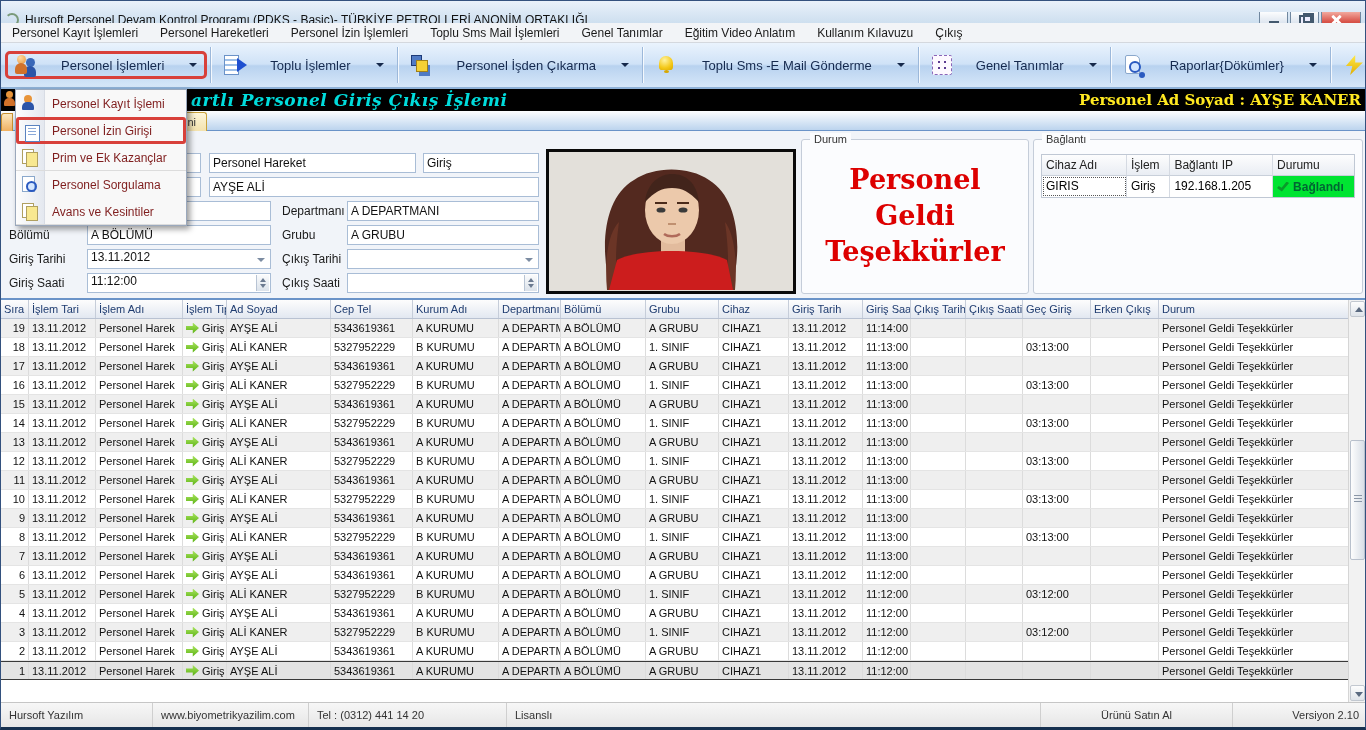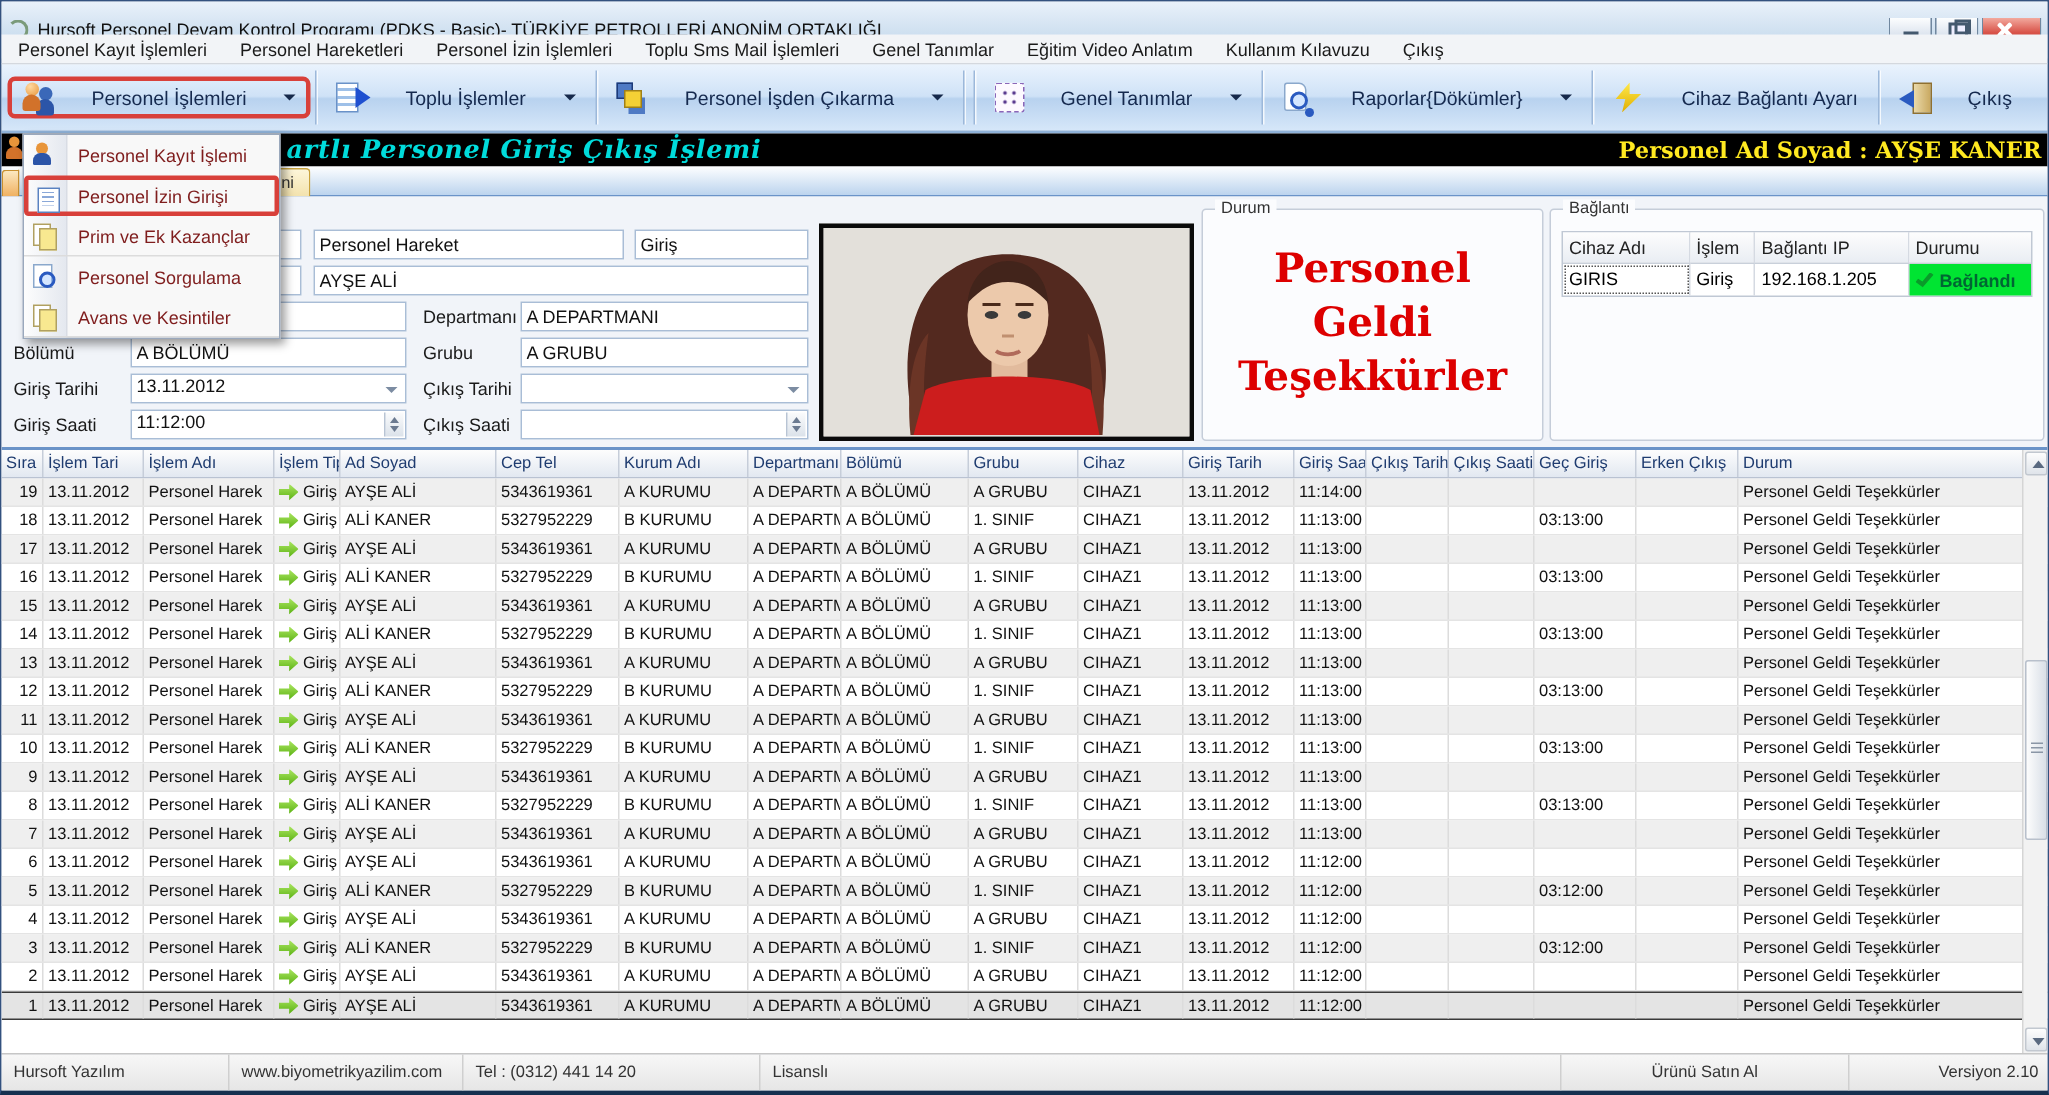--- a/index.html
+++ b/index.html
@@ -168,20 +168,25 @@
       <span>Toplu İşlemler</span>
       <span class="chev"></span>
     </div>
     <span class="tsep"></span>
     <div class="tbtn">
       <span class="icon overlap-squares-icon"></span>
       <span>Personel İşden Çıkarma</span>
       <span class="chev"></span>
     </div>
     <span class="tsep"></span>
+    <div class="tbtn">
+      <span class="icon bell-icon"></span>
+      <span>Toplu Sms  -E Mail Gönderme</span>
+      <span class="chev"></span>
+    </div>
     <span class="tsep"></span>
     <div class="tbtn">
       <span class="icon grid-dots-icon"></span>
       <span>Genel Tanımlar</span>
       <span class="chev"></span>
     </div>
     <span class="tsep"></span>
     <div class="tbtn">
       <span class="icon report-magnifier-icon"></span>
       <span>Raporlar{Dökümler}</span>

